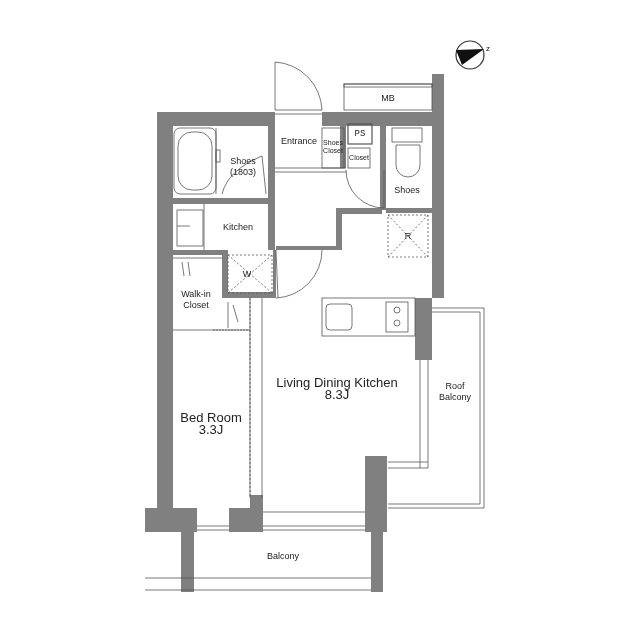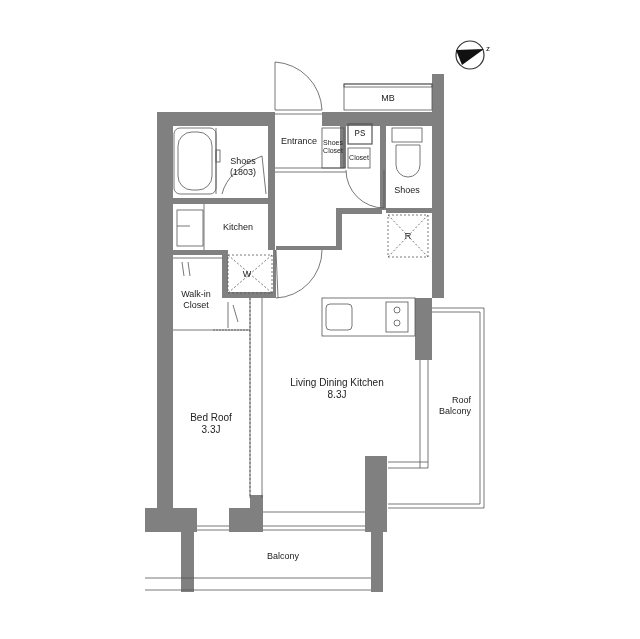--- a/index.html
+++ b/index.html
@@ -1,20 +1,20 @@
 <!DOCTYPE html>
 <html><head>
 <meta charset="utf-8">
 <style>
   html, body { margin:0; padding:0; background:#ffffff; }
   body { width:640px; height:639px; position:relative; overflow:hidden; font-family:"Liberation Sans", sans-serif; }
   svg { position:absolute; left:0; top:0; }
   .lbl { position:absolute; font-family:"Liberation Sans", sans-serif; font-size:9px; color:#222; text-align:center; line-height:11px; white-space:nowrap; transform:translate(-50%,-50%); }
   .lbl.small { font-size:7px; line-height:8px; }
-  .lbl.mid { font-size:10px; line-height:12px; }
+  .lbl.mid { font-size:13px; line-height:12px; }
 </style>
 </head>
 <body>
 
 <svg width="640" height="639" viewBox="0 0 640 639">
 
   <g fill="#808080">
 
     <rect x="157" y="112" width="16" height="408"></rect>
 
@@ -145,15 +145,15 @@
 <div class="lbl small" style="left:333px;top:147px;"><span>Shoes</span><br><span>Closet</span></div>
 <div class="lbl" style="left:360px;top:134px;font-family:Liberation Mono, monospace;"><span>PS</span></div>
 <div class="lbl small" style="left:359px;top:158px;"><span>Closet</span></div>
 <div class="lbl" style="left:243px;top:167px;"><span>Shoes</span><br><span>(1803)</span></div>
 <div class="lbl" style="left:407px;top:190px;"><span>Shoes</span></div>
 <div class="lbl" style="left:238px;top:227px;"><span>Kitchen</span></div>
 <div class="lbl" style="left:408px;top:236px;"><span>R</span></div>
 <div class="lbl" style="left:247px;top:274px;"><span>W</span></div>
 <div class="lbl" style="left:196px;top:300px;"><span>Walk-in</span><br><span>Closet</span></div>
 <div class="lbl mid" style="left:337px;top:389px;"><span>Living Dining Kitchen</span><br><span>8.3J</span></div>
-<div class="lbl mid" style="left:211px;top:424px;"><span>Bed Roof</span><br><span>3.3J</span></div>
-<div class="lbl" style="left:455px;top:406px;text-align:right;"><span>Roof</span><br><span>Balcony</span></div>
+<div class="lbl mid" style="left:211px;top:424px;"><span>Bed Room</span><br><span>3.3J</span></div>
+<div class="lbl" style="left:455px;top:392px;"><span>Roof</span><br><span>Balcony</span></div>
 <div class="lbl" style="left:283px;top:556px;"><span>Balcony</span></div>
 
 </body></html>

